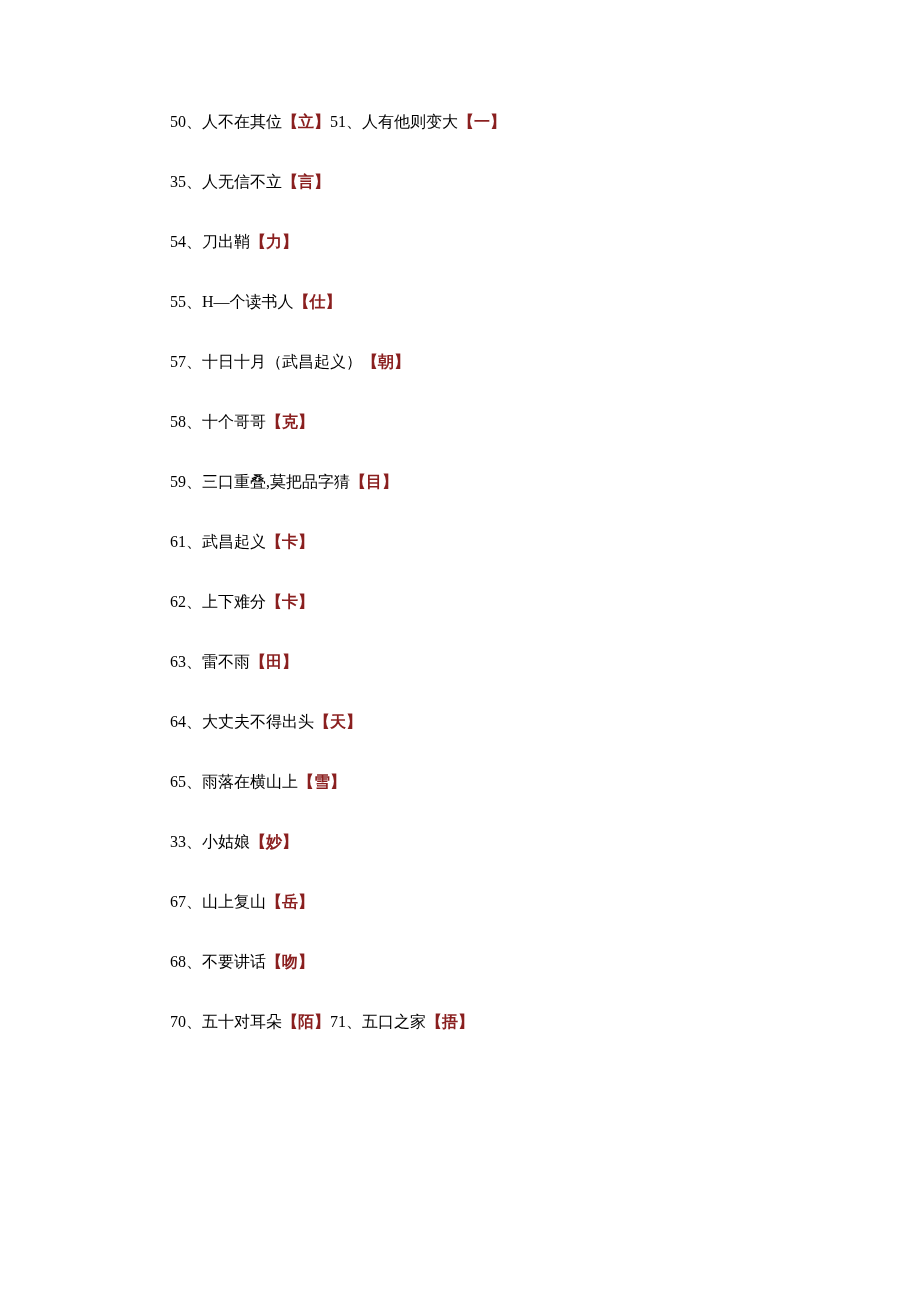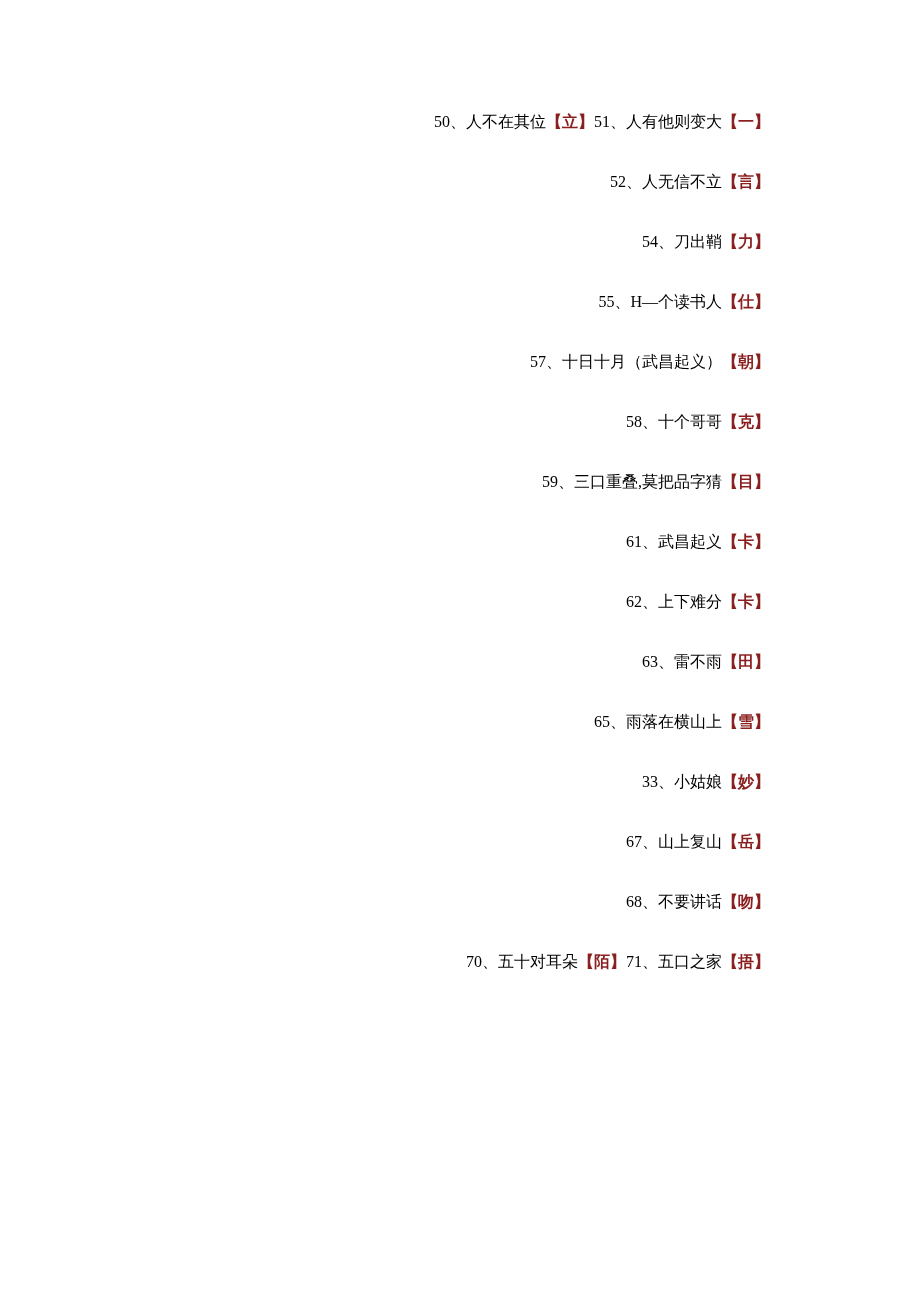--- a/index.html
+++ b/index.html
@@ -7,46 +7,46 @@
     padding: 0;
     background: #ffffff;
     font-family: "SimSun", "宋体", serif;
     font-size: 16px;
     color: #000;
     width: 920px;
   }
   .page {
     padding: 110px 0 0 170px;
     width: 600px;
-    text-align: right;
   }
   .line {
     margin-bottom: 36px;
     line-height: 1.5;
   }
   .answer {
     color: #8a1f1f;
     font-weight: bold;
   }
   .entry {
     white-space: nowrap;
   }
 </style>
 </head>
 <body>
 
 <div class="page" id="riddle-container">
     <div class="line"><span class="entry"><span>50</span><span>、</span><span>人不在其位</span><span class="answer">【<span>立</span>】</span></span><span class="entry"><span>51</span><span>、</span><span>人有他则变大</span><span class="answer">【<span>一</span>】</span></span></div>
-    <div class="line"><span class="entry"><span>52</span><span>、</span><span>人无信不立</span><span class="answer">【<span>言</span>】</span></span></div>
+    <div class="line"><span class="entry"><span>35</span><span>、</span><span>人无信不立</span><span class="answer">【<span>言</span>】</span></span></div>
     <div class="line"><span class="entry"><span>54</span><span>、</span><span>刀出鞘</span><span class="answer">【<span>力</span>】</span></span></div>
     <div class="line"><span class="entry"><span>55</span><span>、</span><span>H—个读书人</span><span class="answer">【<span>仕</span>】</span></span></div>
     <div class="line"><span class="entry"><span>57</span><span>、</span><span>十日十月（武昌起义）</span><span class="answer">【<span>朝</span>】</span></span></div>
     <div class="line"><span class="entry"><span>58</span><span>、</span><span>十个哥哥</span><span class="answer">【<span>克</span>】</span></span></div>
     <div class="line"><span class="entry"><span>59</span><span>、</span><span>三口重叠,莫把品字猜</span><span class="answer">【<span>目</span>】</span></span></div>
     <div class="line"><span class="entry"><span>61</span><span>、</span><span>武昌起义</span><span class="answer">【<span>卡</span>】</span></span></div>
     <div class="line"><span class="entry"><span>62</span><span>、</span><span>上下难分</span><span class="answer">【<span>卡</span>】</span></span></div>
     <div class="line"><span class="entry"><span>63</span><span>、</span><span>雷不雨</span><span class="answer">【<span>田</span>】</span></span></div>
+    <div class="line"><span class="entry"><span>64</span><span>、</span><span>大丈夫不得出头</span><span class="answer">【<span>天</span>】</span></span></div>
     <div class="line"><span class="entry"><span>65</span><span>、</span><span>雨落在横山上</span><span class="answer">【<span>雪</span>】</span></span></div>
     <div class="line"><span class="entry"><span>33</span><span>、</span><span>小姑娘</span><span class="answer">【<span>妙</span>】</span></span></div>
     <div class="line"><span class="entry"><span>67</span><span>、</span><span>山上复山</span><span class="answer">【<span>岳</span>】</span></span></div>
     <div class="line"><span class="entry"><span>68</span><span>、</span><span>不要讲话</span><span class="answer">【<span>吻</span>】</span></span></div>
     <div class="line"><span class="entry"><span>70</span><span>、</span><span>五十对耳朵</span><span class="answer">【<span>陌</span>】</span></span><span class="entry"><span>71</span><span>、</span><span>五口之家</span><span class="answer">【<span>捂</span>】</span></span></div>
   </div>
 
 </body></html>

